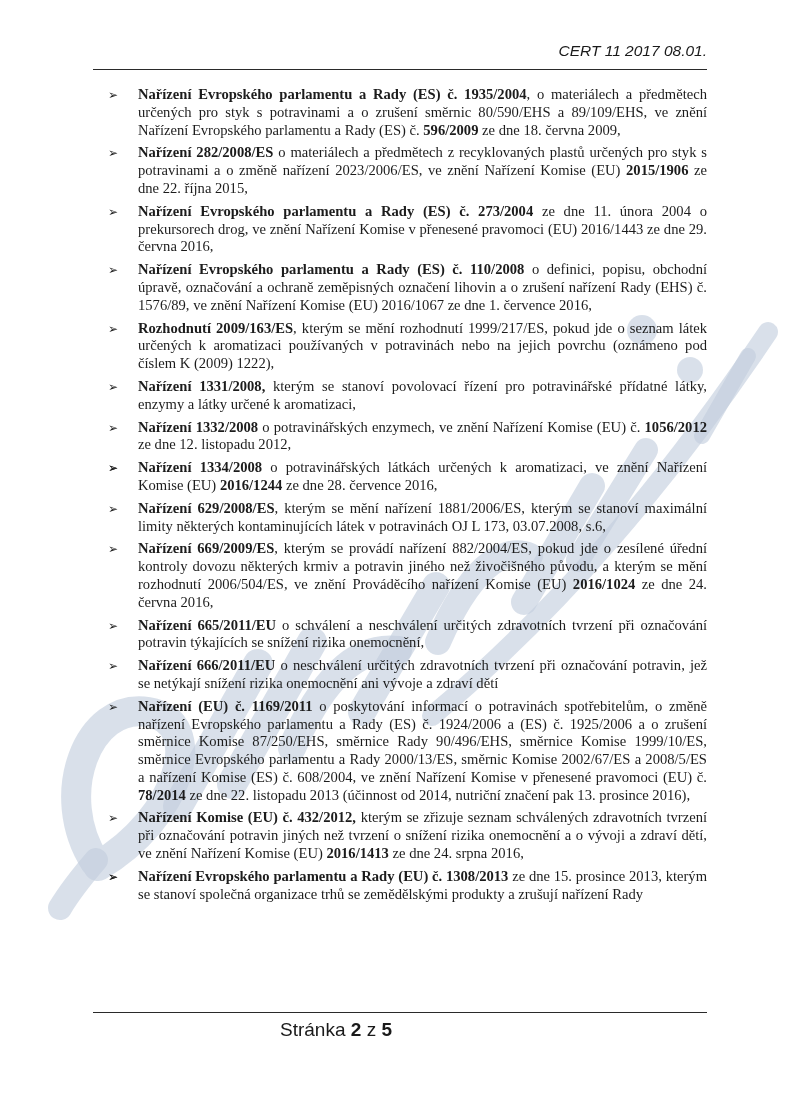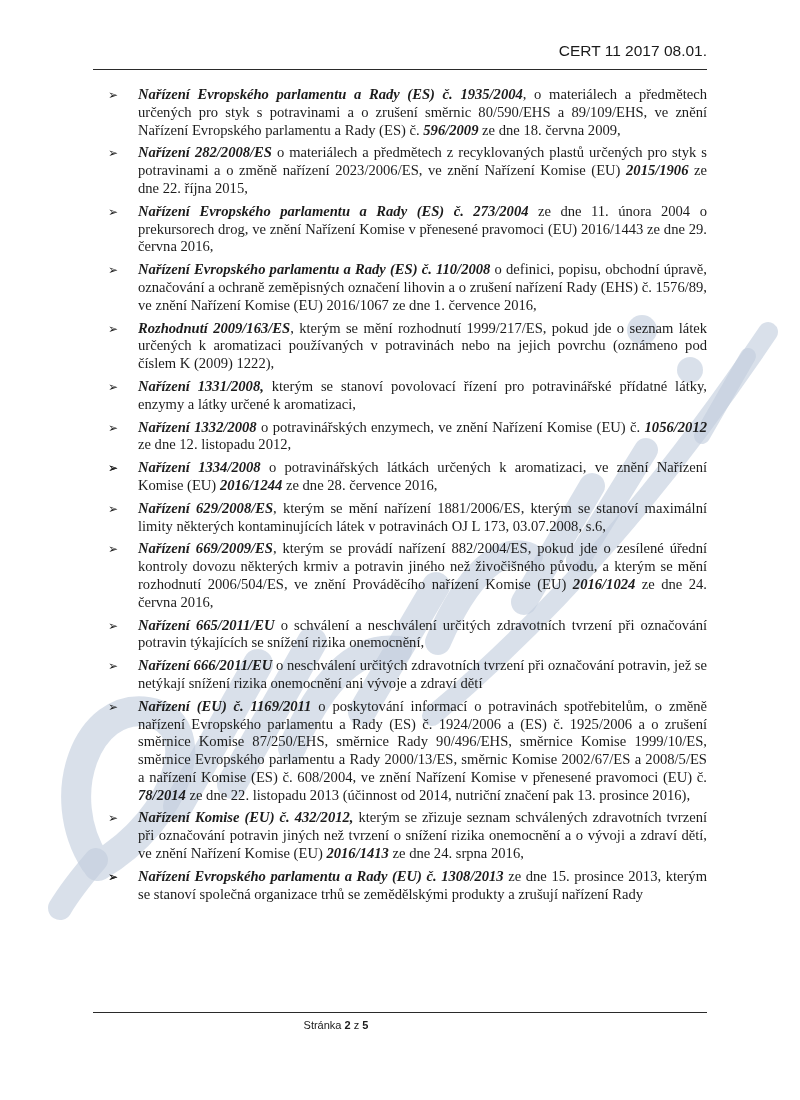--- a/index.html
+++ b/index.html
@@ -7,39 +7,39 @@
        font-family:"Liberation Serif", serif;color:#1c1c1c;}
   .page{position:relative;width:800px;height:1100px;background:#fff;}
 
   
   .watermark{position:absolute;left:0;top:0;width:800px;height:1100px;z-index:0;pointer-events:none;}
 
   .content{position:relative;z-index:1;}
 
   
   .header-title{position:absolute;top:42px;right:93px;
-       font-family:"Liberation Sans", sans-serif;
+       font-family:"Liberation Sans", sans-serif;font-style:italic;
        font-size:15.5px;color:#1a1a1a;}
   .header-rule{position:absolute;top:69px;left:93px;right:93px;height:0;
        border-top:1.6px solid #2a2a2a;}
 
   
   .reg-list{position:absolute;top:86px;left:93px;width:614px;
        margin:0;padding:0;list-style:none;}
   .item{position:relative;padding-left:45px;margin:0 0 5px 0;
        font-size:14.6px;line-height:17.8px;text-align:justify;}
-  .item b{font-weight:bold;font-style:italic;}
+  .item b{font-weight:bold;}
   .bullet{position:absolute;left:15px;top:1px;font-size:12px;
        font-family:"DejaVu Sans", sans-serif;color:#1c1c1c;}
 
   
   .footer-rule{position:absolute;top:1012px;left:93px;right:93px;height:0;
        border-top:1.6px solid #2a2a2a;}
   .footer-text{position:absolute;top:1019px;left:0;width:672px;text-align:center;
-       font-family:"Liberation Sans", sans-serif;font-size:11px;color:#1a1a1a;}
+       font-family:"Liberation Sans", sans-serif;font-size:19px;color:#1a1a1a;}
   .footer-text b{font-weight:bold;}
 </style>
 </head>
 <body>
 
 <div class="page">
 
   <svg class="watermark" viewBox="0 0 800 1100" xmlns="http://www.w3.org/2000/svg">
     <g fill="none" stroke="#c2cddd" stroke-opacity="0.62" stroke-linecap="round">
       <path d="M60 908 C 72 888, 84 874, 96 860" stroke-width="24"></path>

